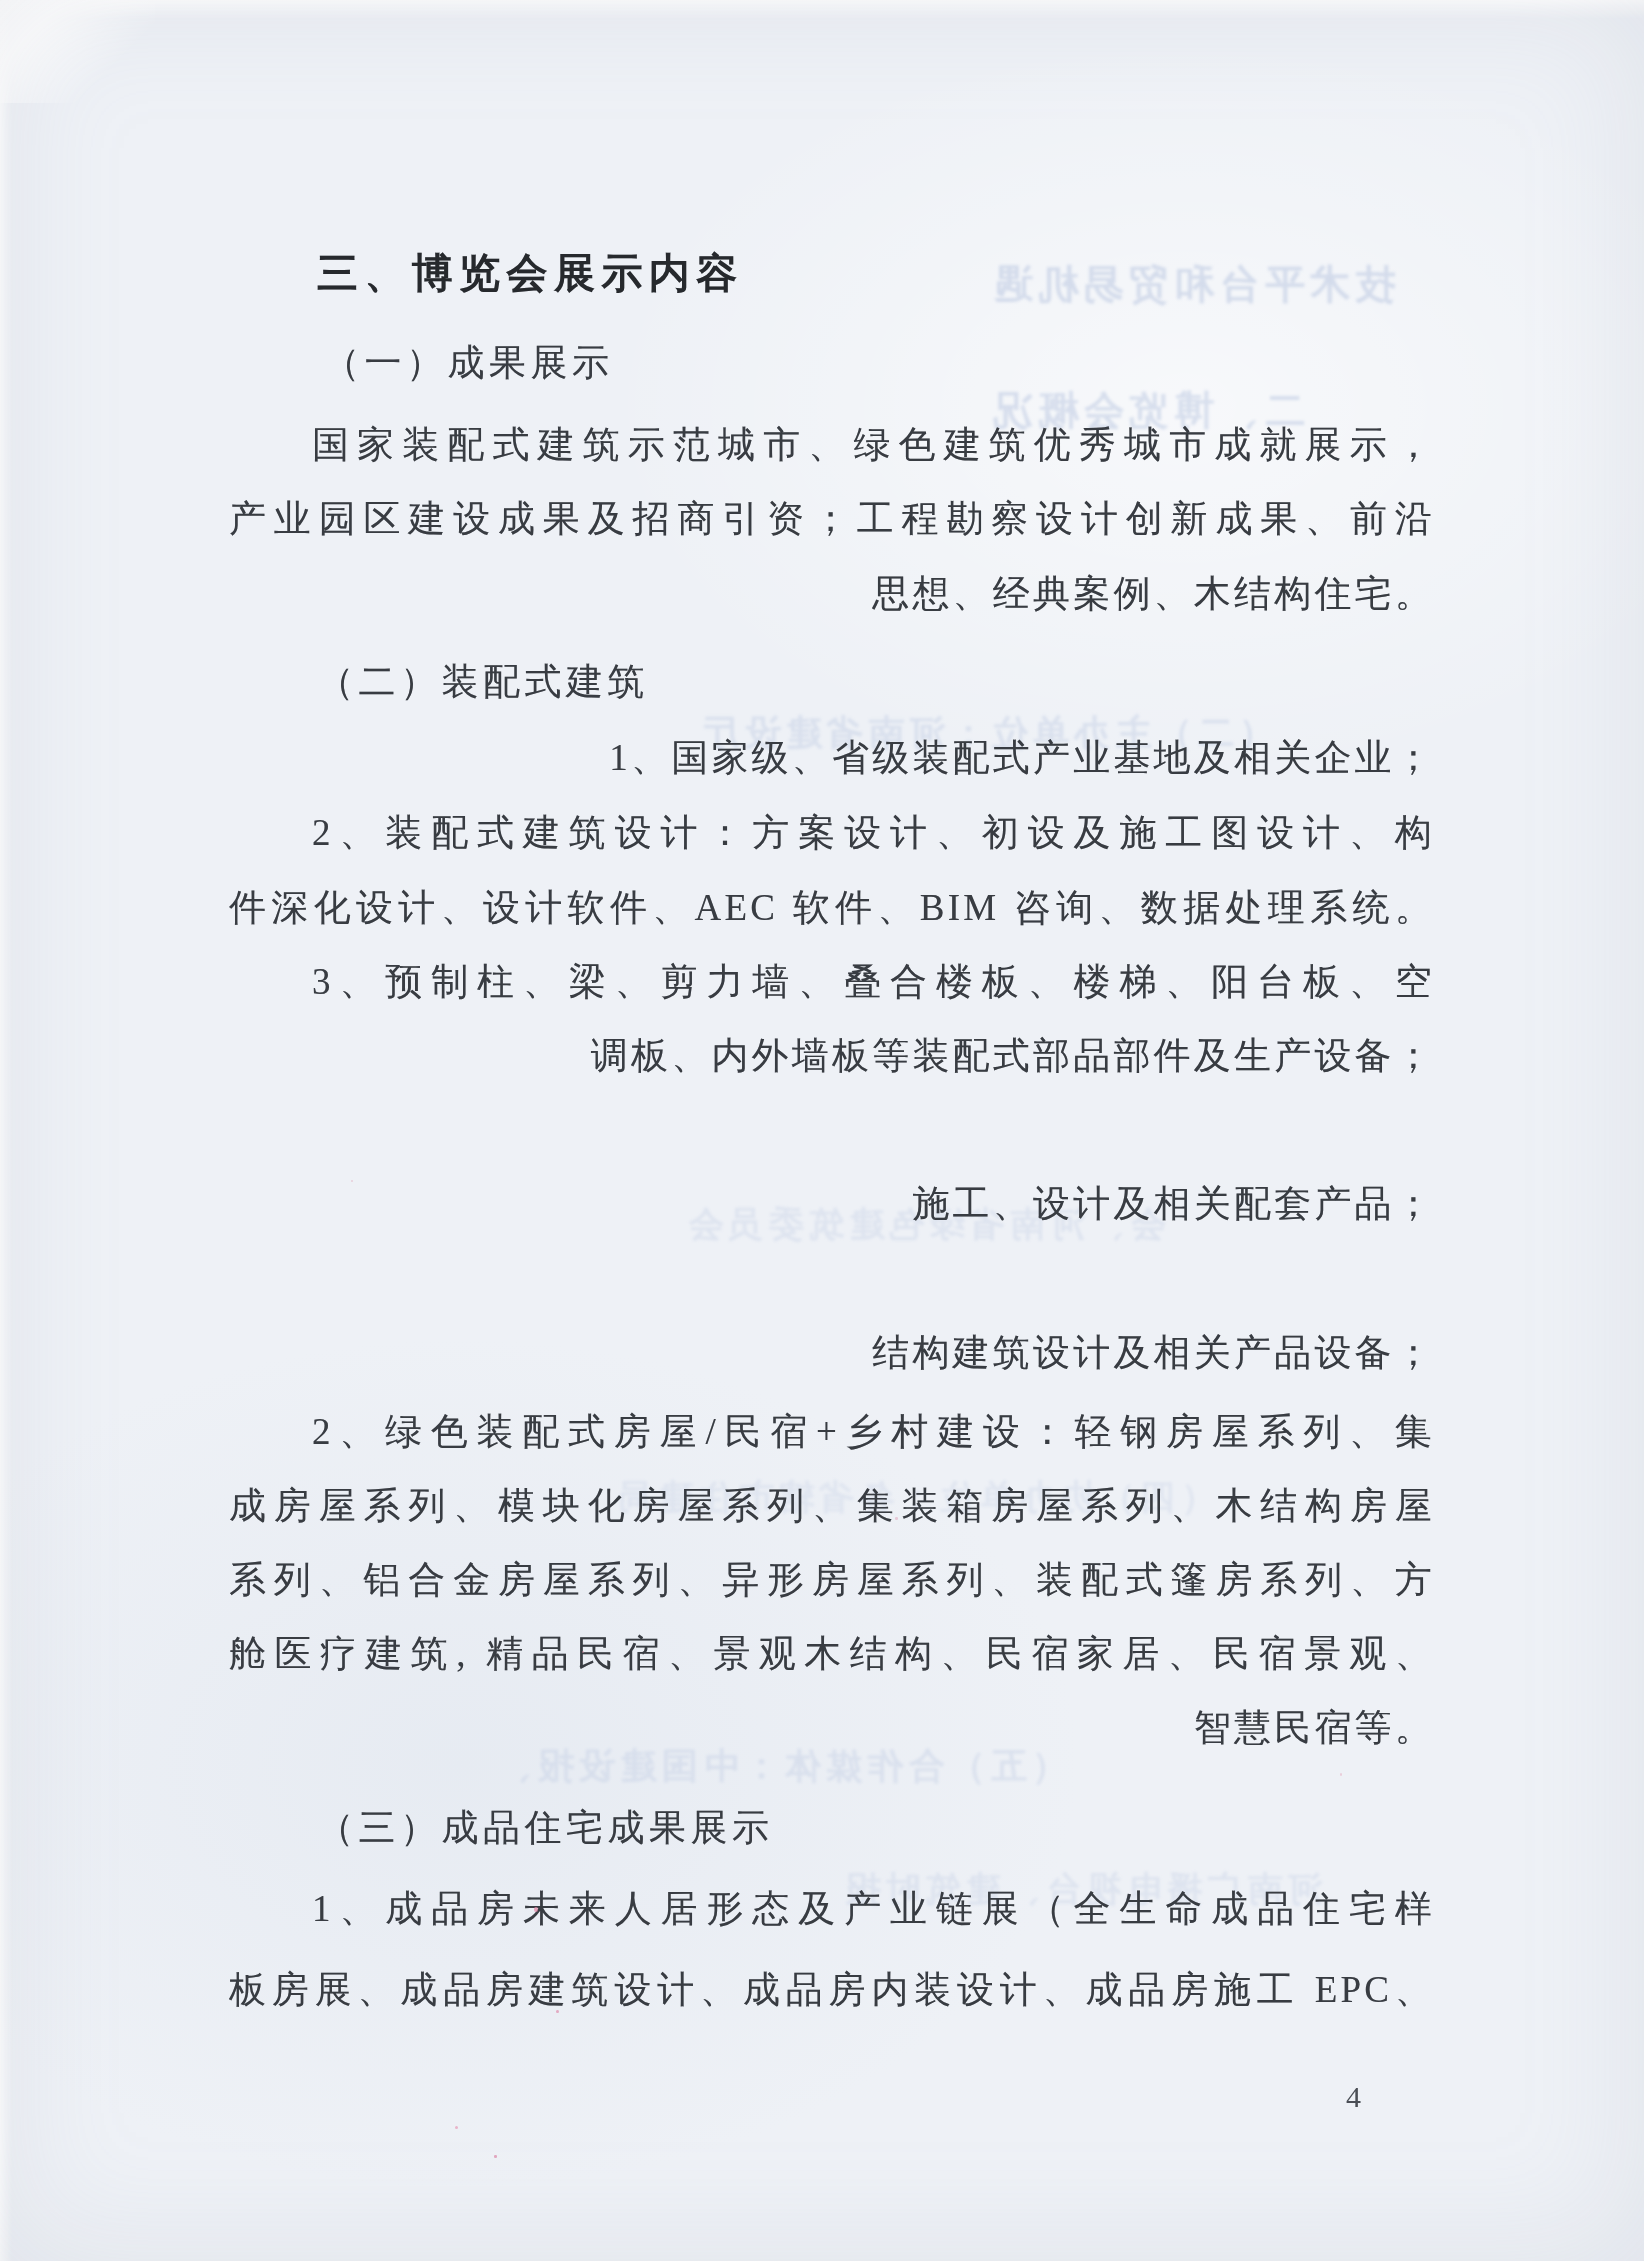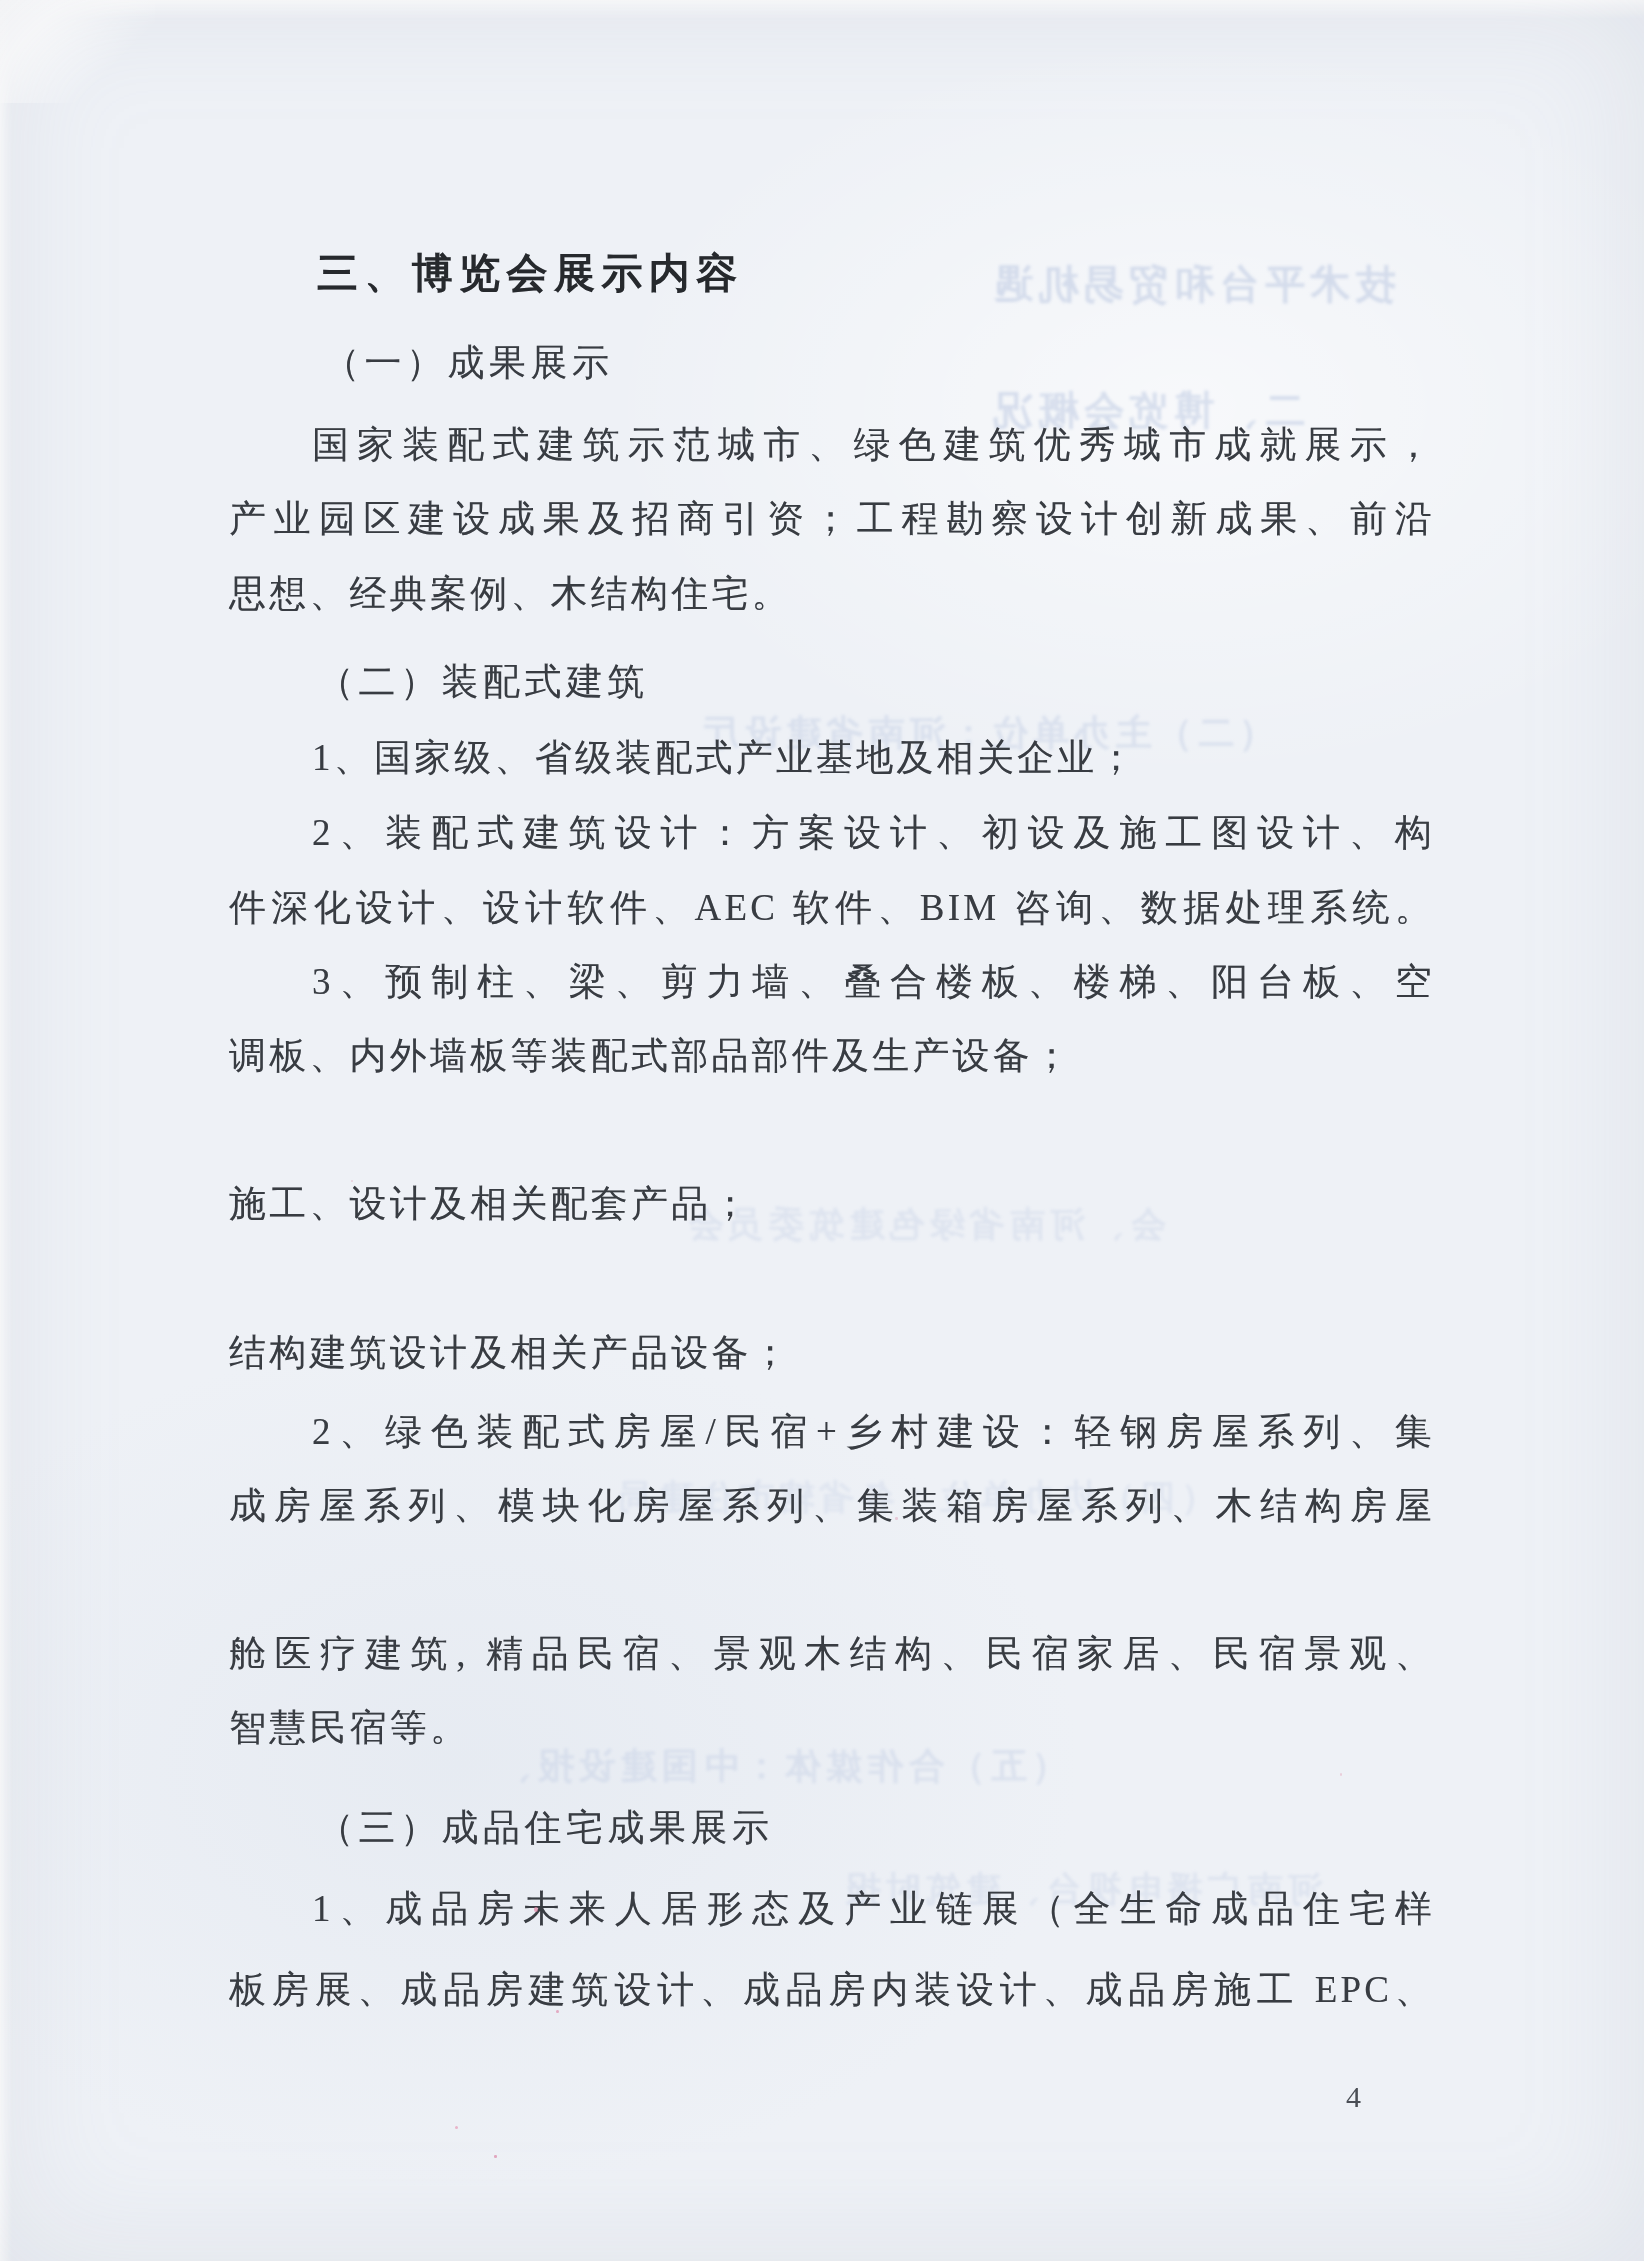--- a/index.html
+++ b/index.html
@@ -41,21 +41,21 @@
   }
 
   
   .line {
     position: absolute;
     left: 229px;
     width: 1206px;
     font-size: 37px;
     line-height: 1.25;
     letter-spacing: 3.2px;
-    text-align: left;
+    text-align: right;
     text-shadow: 0 0 0.6px rgba(55,58,66,0.35);
     white-space: pre;
   }
   .full {
     white-space: normal;
     text-align: justify;
     text-align-last: justify;
     text-justify: inter-character;
   }
   .indent { padding-left: 83px; width: 1123px; }
@@ -122,20 +122,21 @@
   <div class="line sub" style="top:659px;">（二）装配式建筑</div>
   <div class="line indent" style="top:735px;">1、国家级、省级装配式产业基地及相关企业；</div>
   <div class="line full indent" style="top:810px;">2、装配式建筑设计：方案设计、初设及施工图设计、构</div>
   <div class="line full" style="top:885px;">件深化设计、设计软件、AEC 软件、BIM 咨询、数据处理系统。</div>
   <div class="line full indent" style="top:959px;">3、预制柱、梁、剪力墙、叠合楼板、楼梯、阳台板、空</div>
   <div class="line" style="top:1033px;">调板、内外墙板等装配式部品部件及生产设备；</div>
   <div class="line" style="top:1181px;">施工、设计及相关配套产品；</div>
   <div class="line" style="top:1330px;">结构建筑设计及相关产品设备；</div>
   <div class="line full indent" style="top:1409px;">2、绿色装配式房屋/民宿+乡村建设：轻钢房屋系列、集</div>
   <div class="line full" style="top:1483px;">成房屋系列、模块化房屋系列、集装箱房屋系列、木结构房屋</div>
+  <div class="line full" style="top:1557px;">系列、铝合金房屋系列、异形房屋系列、装配式篷房系列、方</div>
   <div class="line full" style="top:1631px;">舱医疗建筑, 精品民宿、景观木结构、民宿家居、民宿景观、</div>
   <div class="line" style="top:1705px;">智慧民宿等。</div>
   <div class="line sub" style="top:1805px;">（三）成品住宅成果展示</div>
   <div class="line full indent" style="top:1886px;">1、成品房未来人居形态及产业链展（全生命成品住宅样</div>
   <div class="line full" style="top:1967px;">板房展、成品房建筑设计、成品房内装设计、成品房施工 EPC、</div>
 
   <div class="pagenum">4</div>
 
   <span class="speck" style="left:534px;  top:1907px; width:3.9px; height:4.5px; background:#e389a8; opacity:0.75;"></span>
   <span class="speck" style="left:556px;  top:2010px; width:2.6px; height:3.2px; background:#dd7fa2; opacity:0.60;"></span>

